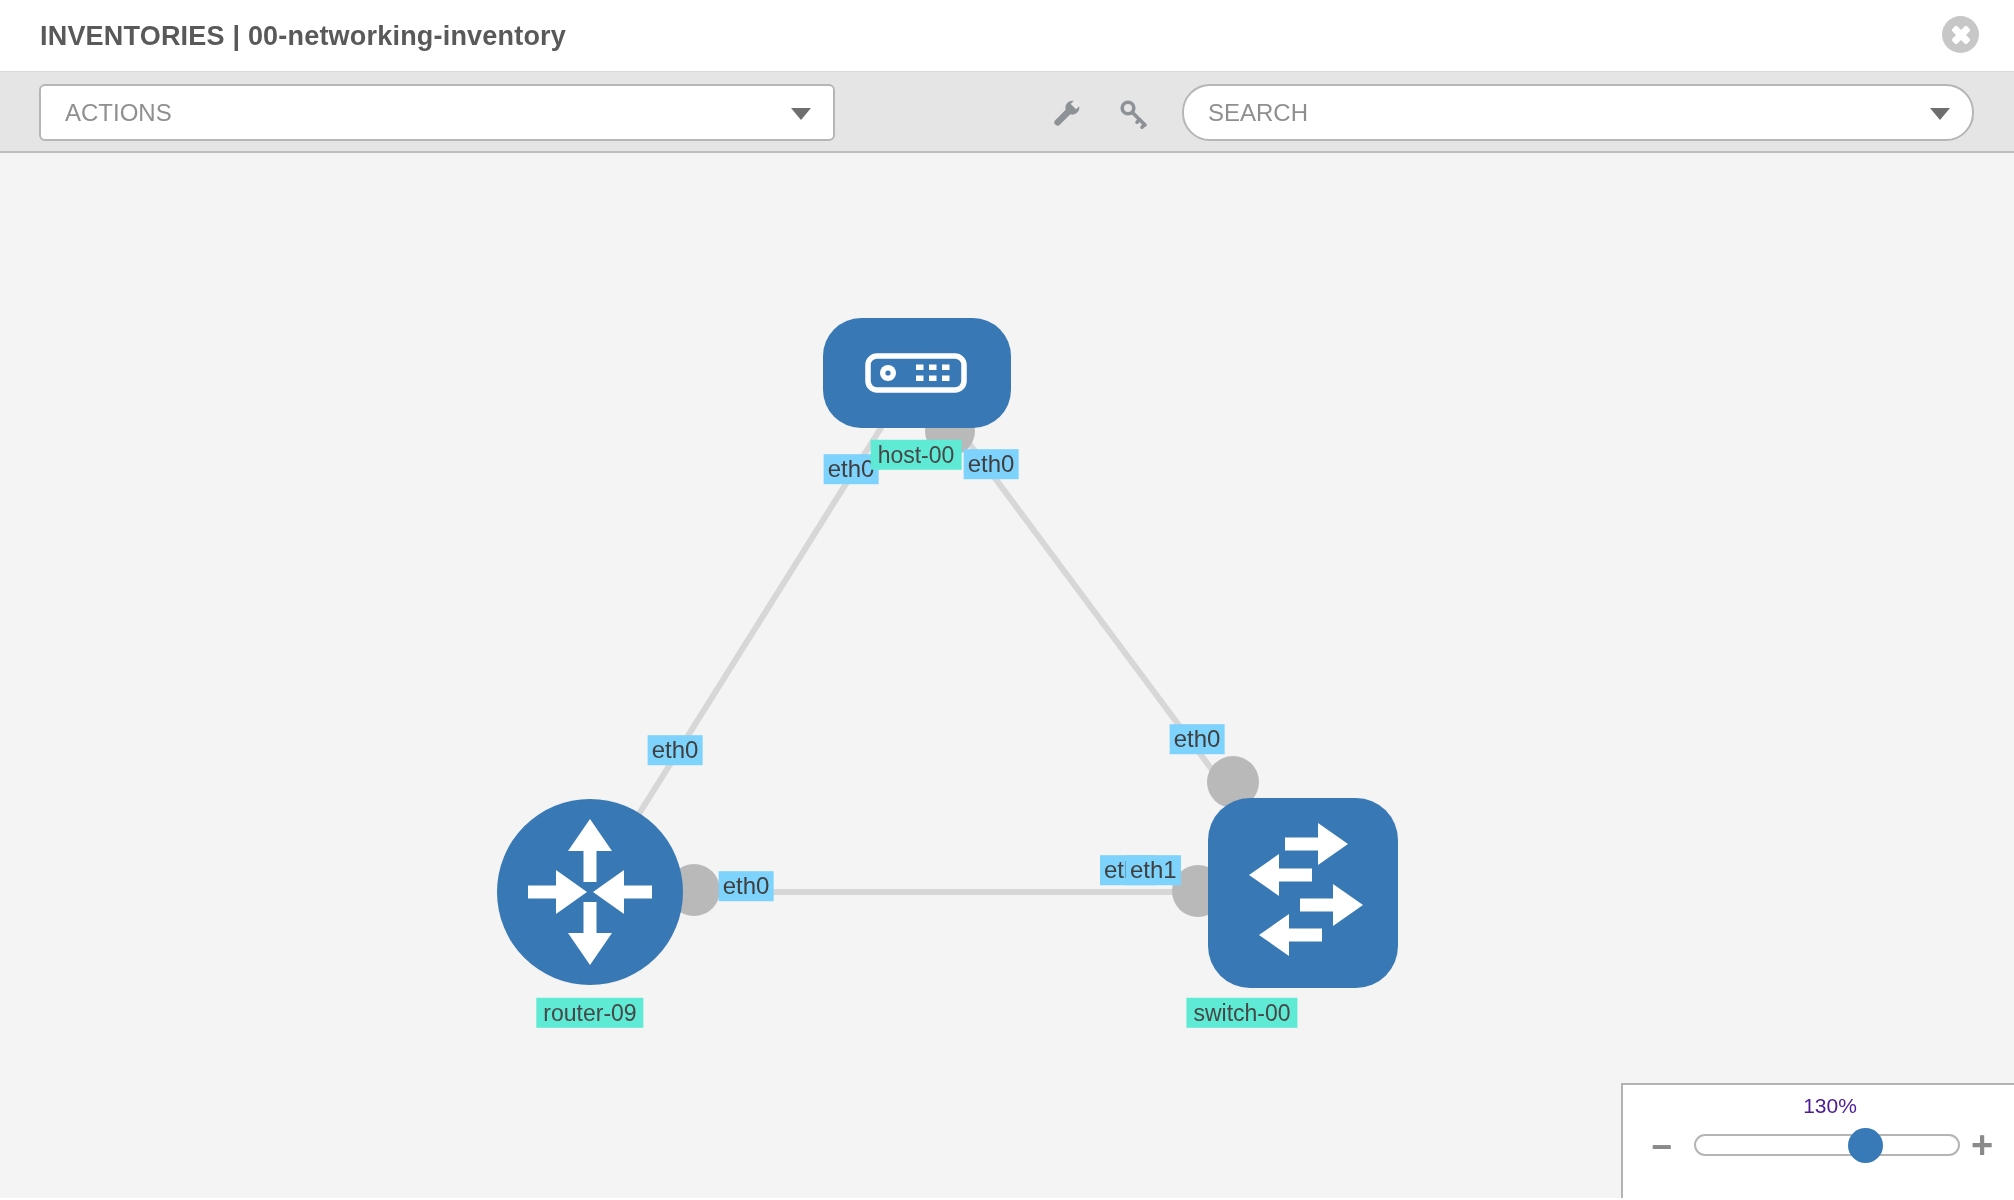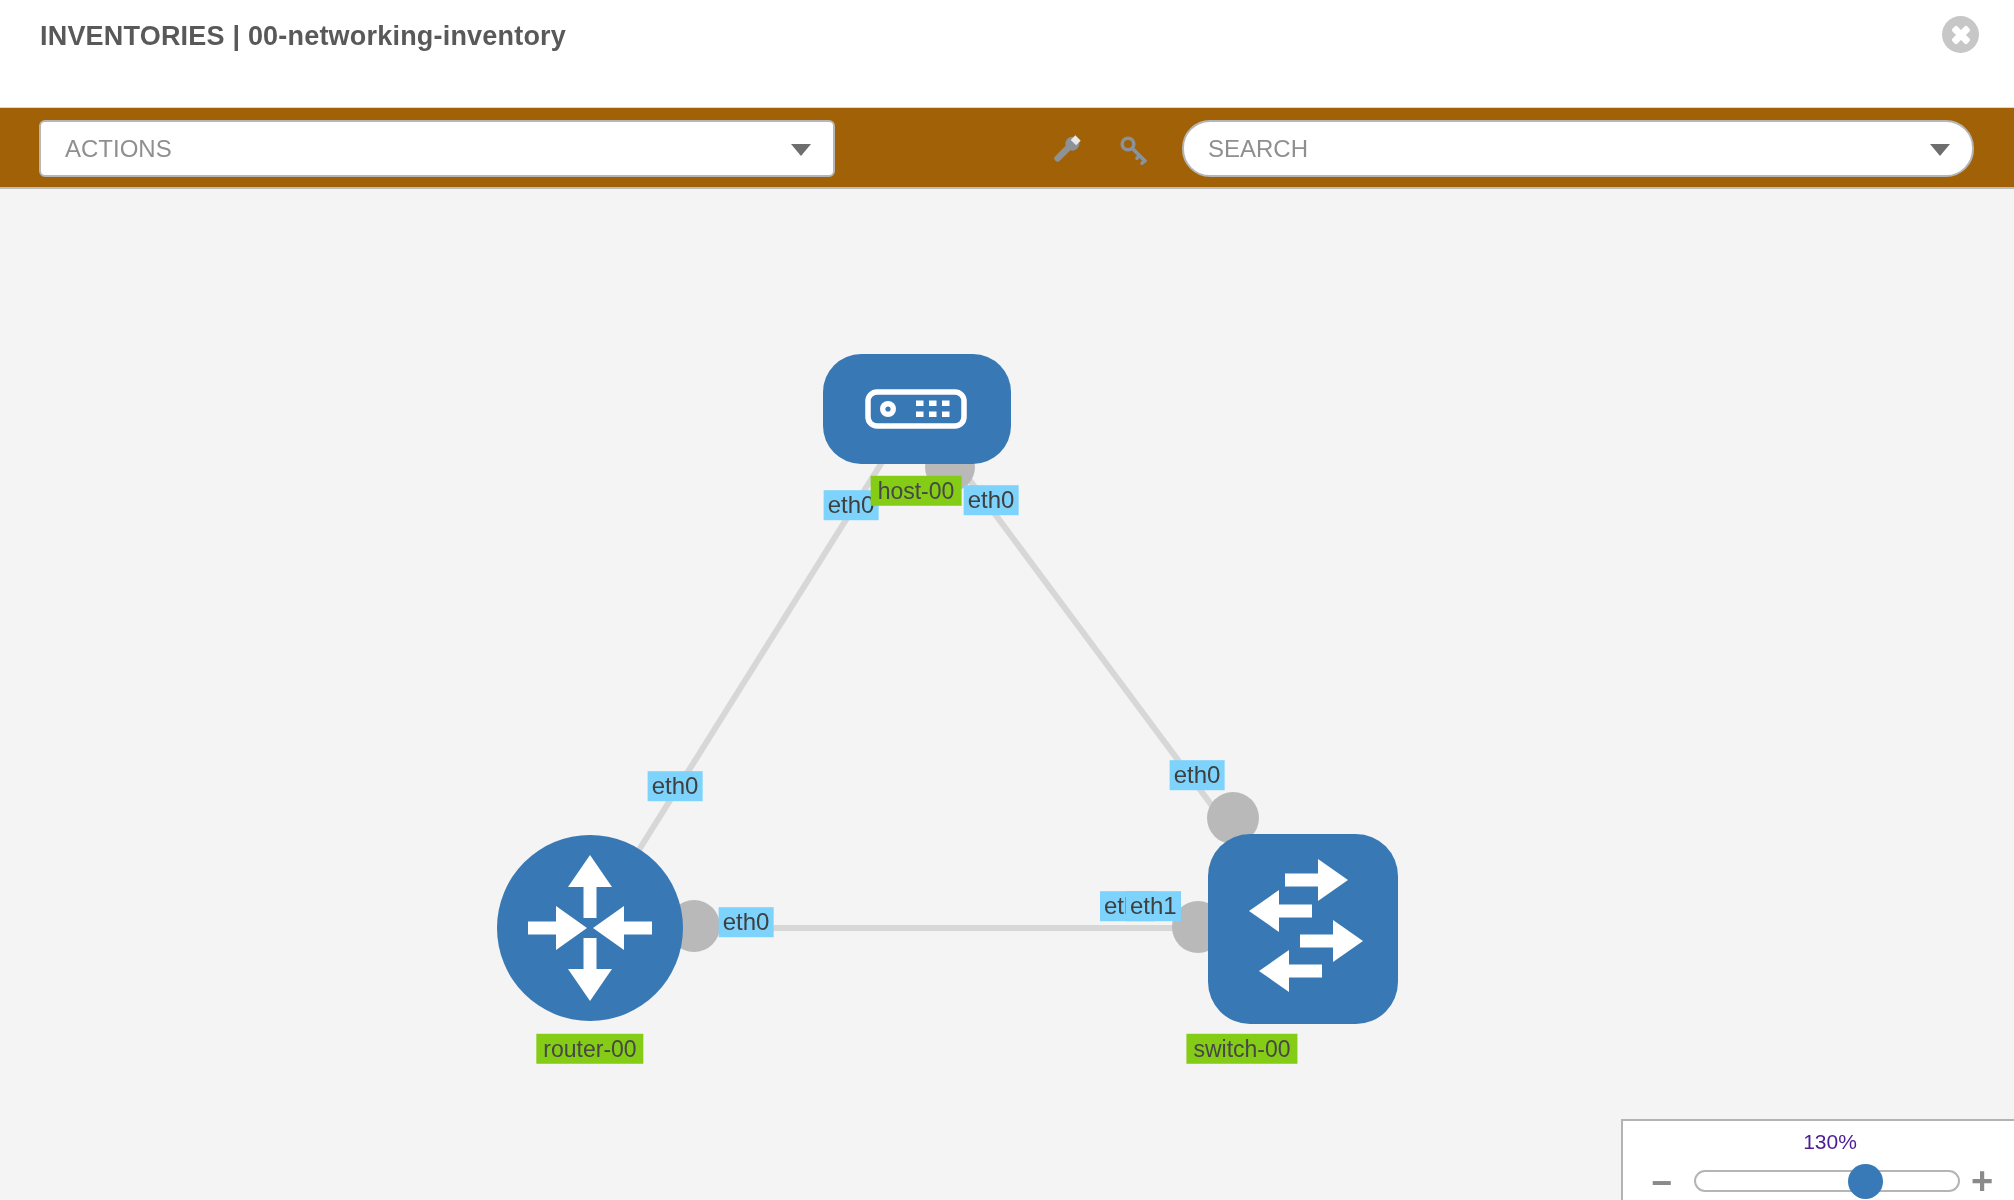--- a/index.html
+++ b/index.html
@@ -22,22 +22,22 @@
   }
   .close-btn::before, .close-btn::after {
     content: ""; position: absolute; left: 50%; top: 50%;
     width: 21px; height: 7px; border-radius: 2px; background: #ffffff;
   }
   .close-btn::before { transform: translate(-50%,-50%) rotate(45deg); }
   .close-btn::after  { transform: translate(-50%,-50%) rotate(-45deg); }
 
   
   .toolbar {
-    position: relative; height: 82px; background: #a16207;
-    border-top: 1px solid #d9d9d9; border-bottom: 2px solid #bdbdbd; margin-top: 36px;
+    position: relative; height: 82px; background: #e5e5e5;
+    border-top: 1px solid #d9d9d9; border-bottom: 2px solid #bdbdbd;
   }
   .dropdown {
     position: absolute; top: 12px; height: 57px;
     background: #ffffff; border: 2px solid #b6b6b6; border-radius: 6px;
     display: flex; align-items: center; padding: 0 24px;
     font-size: 24px; color: #8f8f8f; cursor: pointer;
   }
   .dd-actions { left: 39px;  width: 796px; }
   .dd-search  { left: 1182px; width: 792px; border-radius: 28px; }
   .caret {
@@ -51,21 +51,21 @@
   .icon-key    { left: 1116px; }
 
   
   .canvas {
     position: relative; height: 1045px; background: #f4f4f4; overflow: hidden;
   }
   .diagram-svg { position: absolute; left: 0; top: 0; }
 
   .nlabel {
     position: absolute; transform: translate(-50%,-50%);
-    background: #84cc16; color: #474747; font-size: 23px;
+    background: #5eead4; color: #474747; font-size: 23px;
     padding: 2px 7px; white-space: nowrap; line-height: 1.15;
   }
   .elabel {
     position: absolute; transform: translate(-50%,-50%);
     background: #7dd3fc; color: #3f3f3f; font-size: 24px;
     padding: 1px 4px; white-space: nowrap; line-height: 1.15;
   }
   .elabel.edge { transform: translate(0,-50%); }
 
   
@@ -192,21 +192,21 @@
 
   <div class="elabel" style="left:851px;  top:316px;">eth0</div>
   <div class="elabel" style="left:991px;  top:311px;">eth0</div>
   <div class="elabel" style="left:675px;  top:597px;">eth0</div>
   <div class="elabel" style="left:1197px; top:586px;">eth0</div>
   <div class="elabel" style="left:746px;  top:733px;">eth0</div>
   <div class="elabel edge" style="left:1100px; top:717px;">eth0</div>
   <div class="elabel edge" style="left:1126px; top:717px;">eth1</div>
 
   <div class="nlabel" style="left:916px;  top:302px;">host-00</div>
-  <div class="nlabel" style="left:590px;  top:860px;">router-00</div>
+  <div class="nlabel" style="left:590px;  top:860px;">router-09</div>
   <div class="nlabel" style="left:1242px; top:860px;">switch-00</div>
 
   <div class="zoom-panel">
     <div class="zoom-pct">130%</div>
     <div class="zoom-minus">−</div>
     <div class="zoom-track"></div>
     <div class="zoom-knob"></div>
     <div class="zoom-plus">+</div>
   </div>
 </div>

